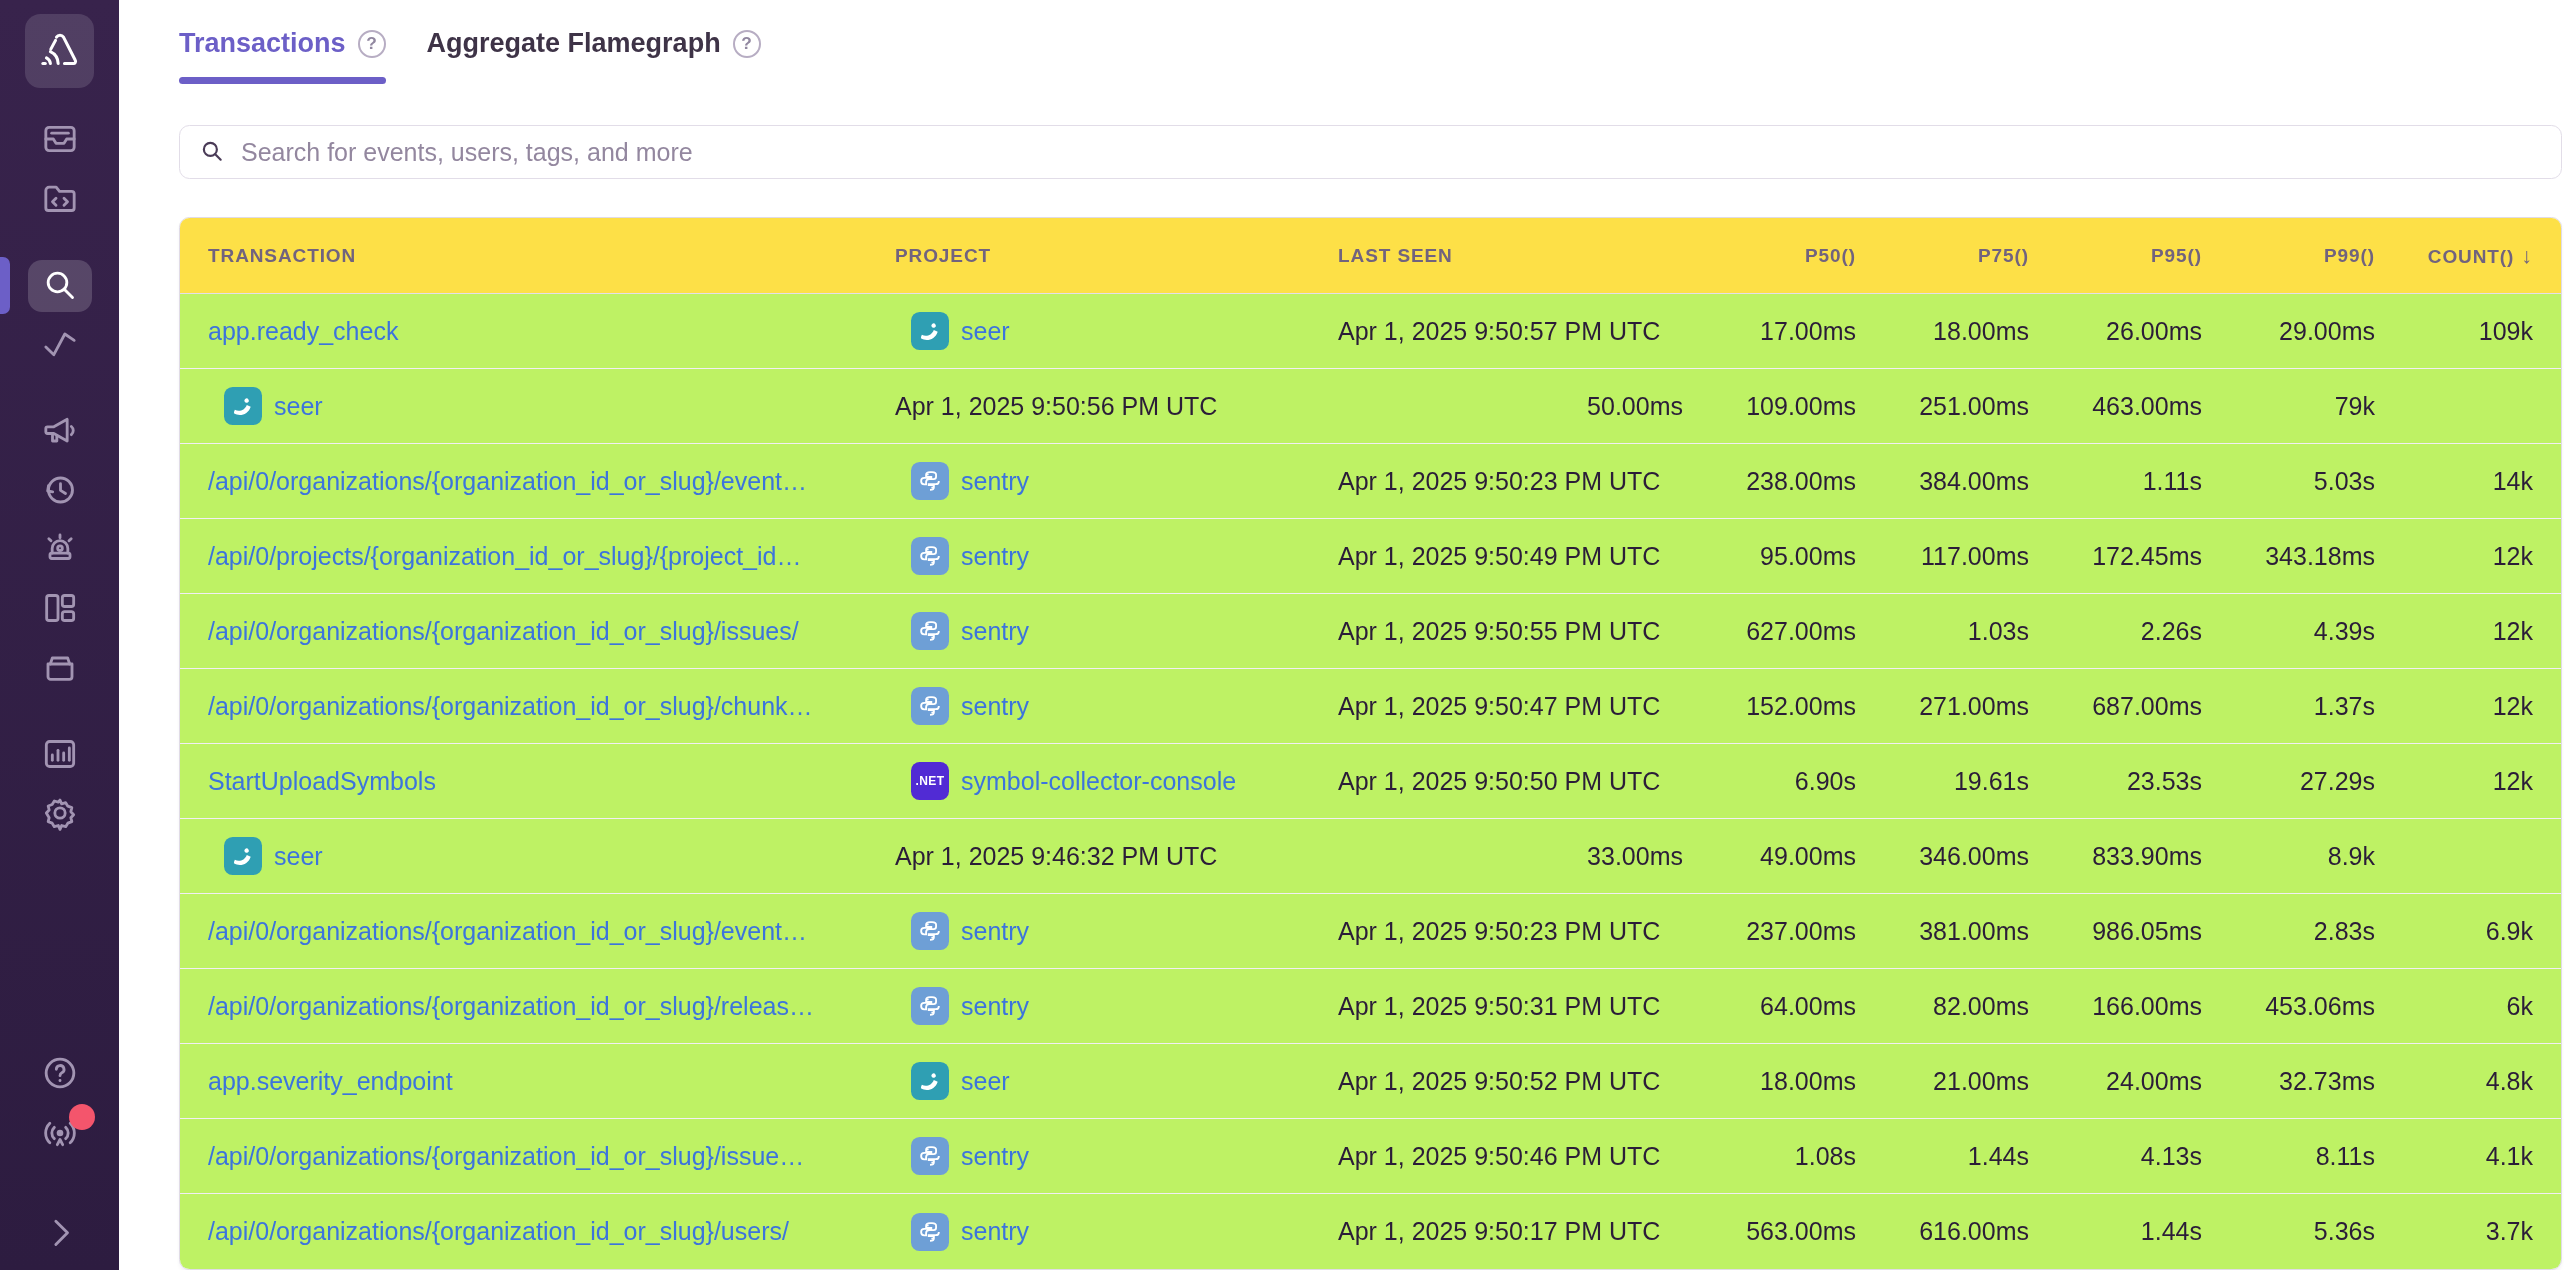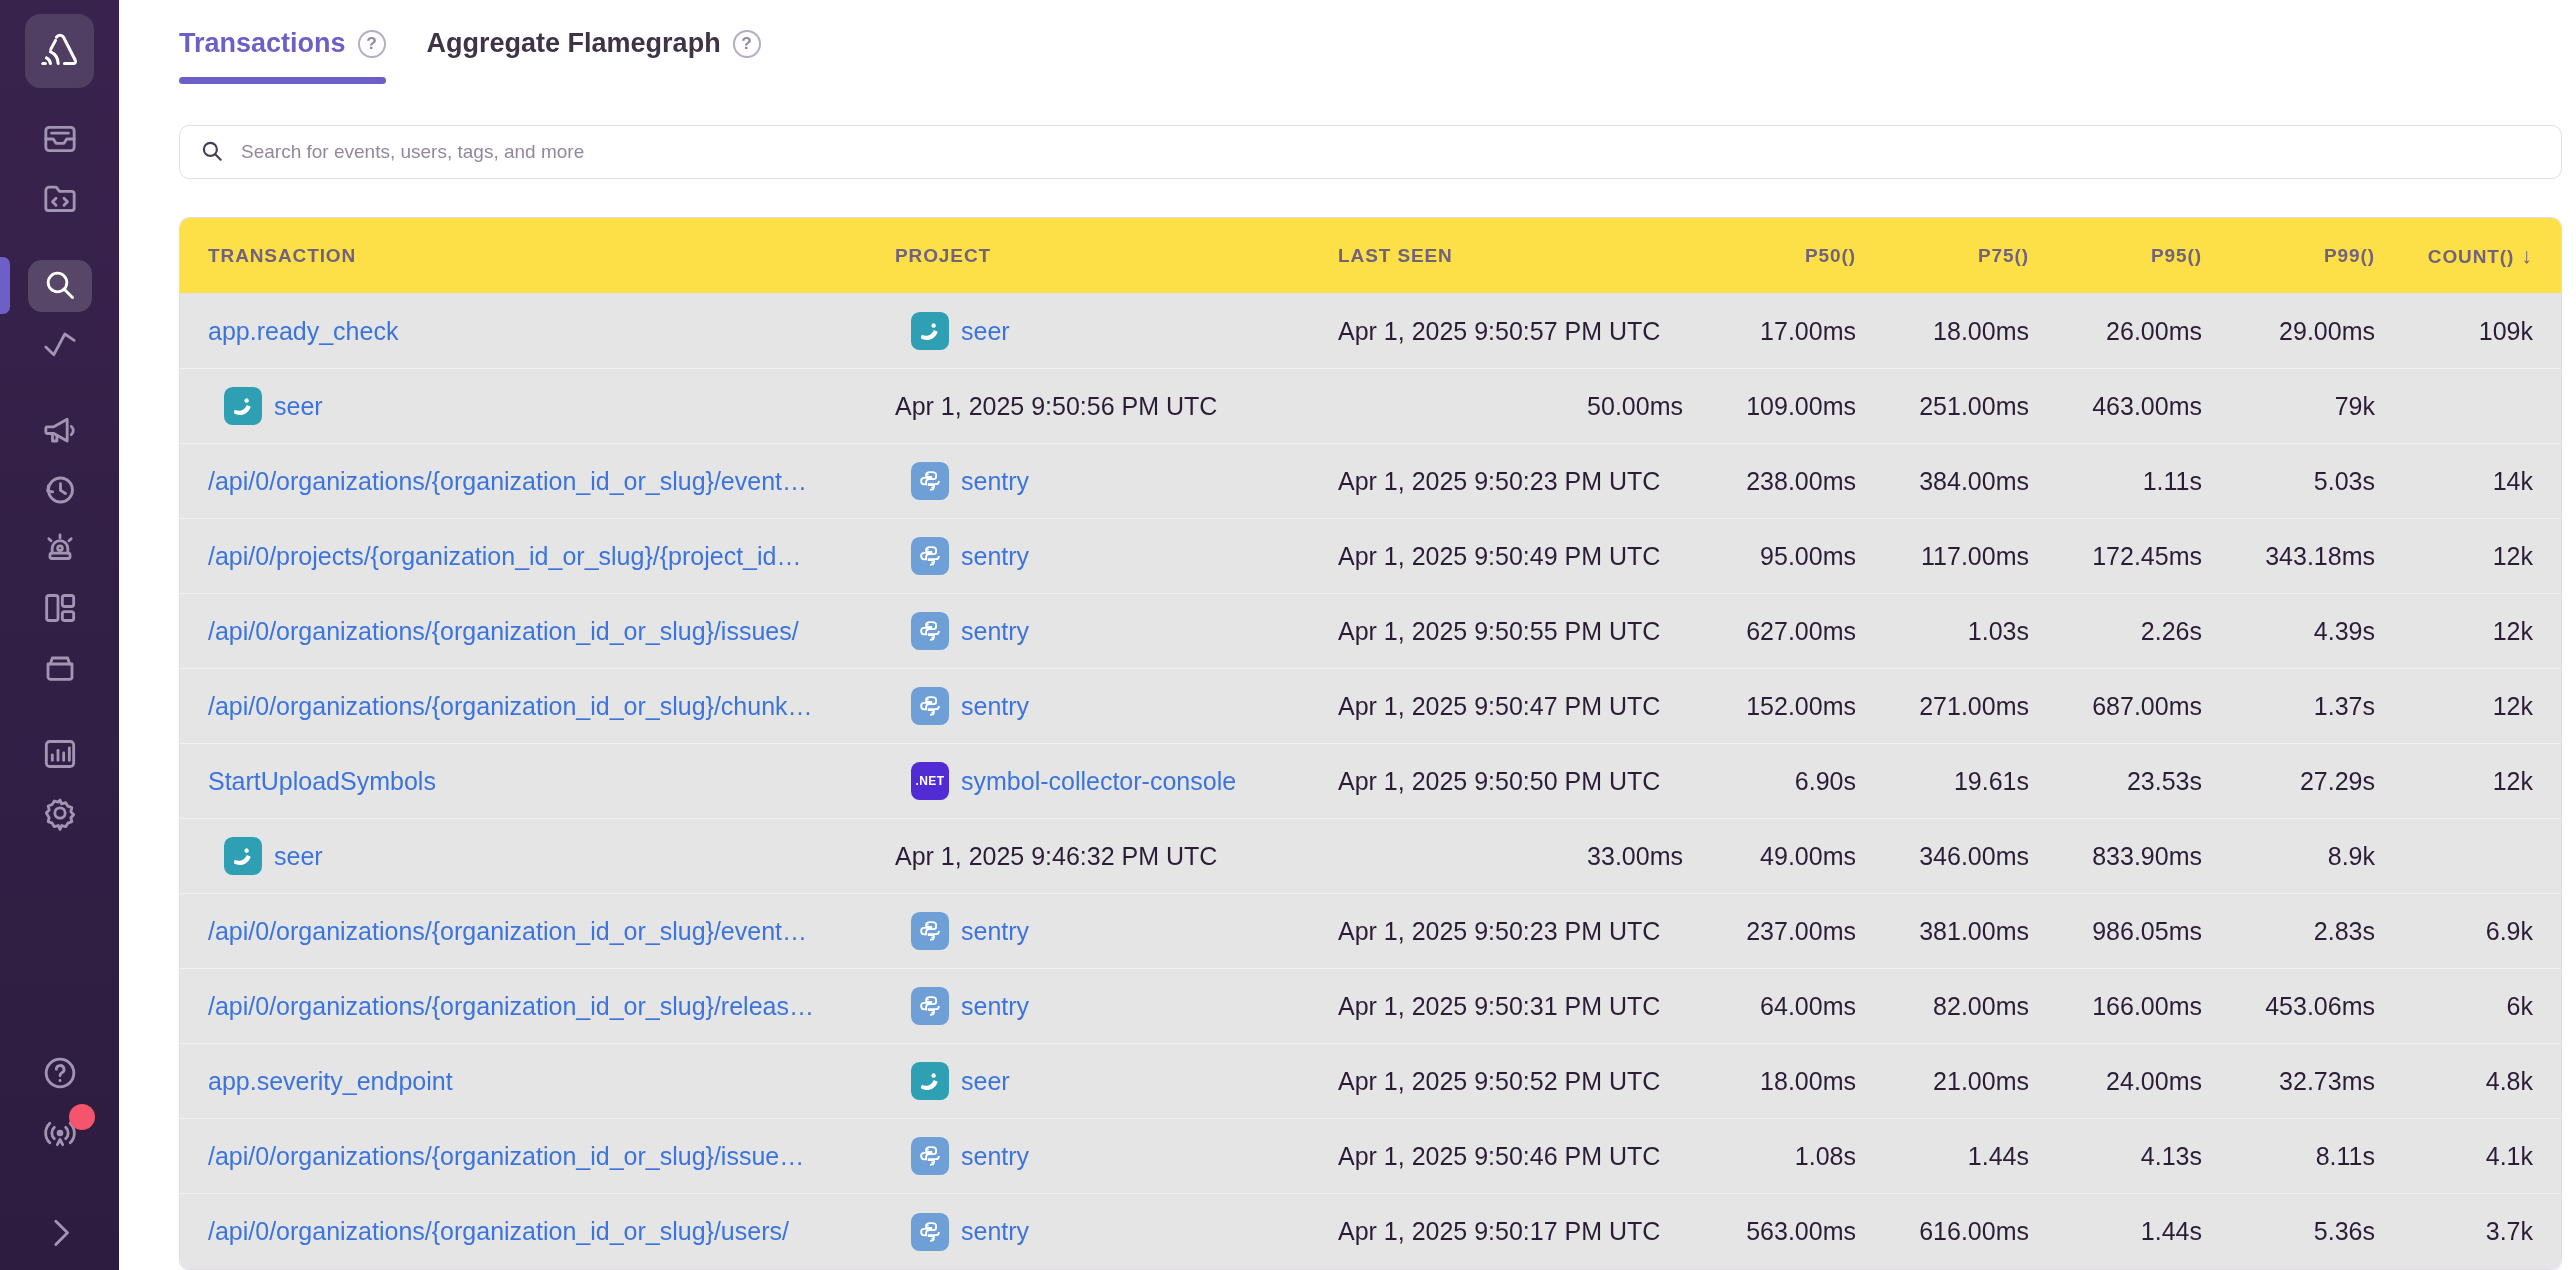--- a/index.html
+++ b/index.html
@@ -74,21 +74,21 @@
 
   .search-bar {
     margin-top:41px; height:54px;
     border:1.7px solid #e2dde8; border-radius:10.4px;
     display:flex; align-items:center; padding:0 19px; gap:14px;
     background:#fff;
   }
   .search-bar svg { width:26px; height:26px; stroke:#4a3b57; fill:none; stroke-width:2; stroke-linecap:round; }
   .search-bar input {
     flex:1; border:none; outline:none; font-family:inherit;
-    font-size:19px; color:#2b1d38; background:transparent;
+    font-size:25px; color:#2b1d38; background:transparent;
   }
   .search-bar input::placeholder { color:#93879f; }
 
   
   .panel {
     margin-top:38px;
     border:1.7px solid #e0dbe6; border-radius:10.4px;
     box-shadow:0 2.6px 3.5px rgba(43,0,84,0.05);
     overflow:hidden; background:#fff;
   }
@@ -97,21 +97,21 @@
     grid-template-columns:687px 443px 345px 173px 173px 173px 173px 1fr;
     align-items:center; padding:0 28px;
   }
   .thead { background:#fde047; height:76px; border-bottom:1.7px solid #e4dfe9; }
   .th {
     font-size:19px; font-weight:700; letter-spacing:0.9px;
     color:#71637e; white-space:nowrap;
   }
   .th.right { text-align:right; }
   .th .sort-arrow { font-size:21.6px; font-weight:400; margin-left:7px; color:#71637e; }
-  .tr { height:75px; border-bottom:1.7px solid #f2eef5; background:#e5e5e5; }
+  .tr { height:75px; border-bottom:1.7px solid #f2eef5; background:#bef264; }
   .tr:last-child { border-bottom:none; }
   .td { font-size:25px; color:#2b1d38; white-space:nowrap; overflow:hidden; }
   .td.num { text-align:right; font-variant-numeric:tabular-nums; }
   .td a { color:var(--link,#3c74dd); text-decoration:none; cursor:pointer; }
   .td-transaction a { display:block; max-width:656px; overflow:hidden; text-overflow:ellipsis; }
   .td-project { display:flex; align-items:center; gap:12px; overflow:visible;padding-left:16px; }
   .proj-icon {
     width:38px; height:38px; border-radius:8.6px; flex-shrink:0;
     display:flex; align-items:center; justify-content:center; color:#fff;
   }

